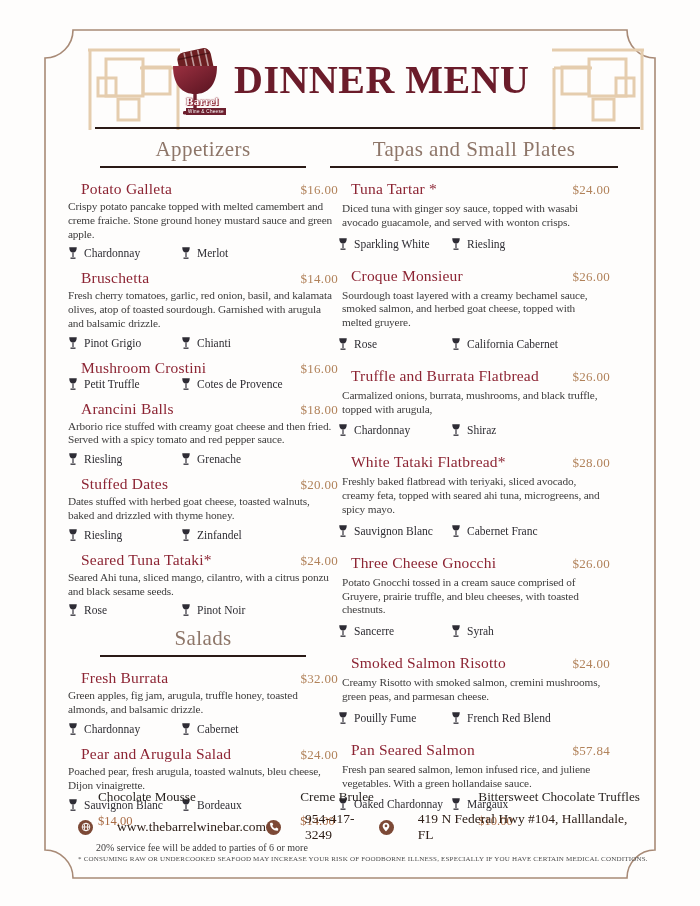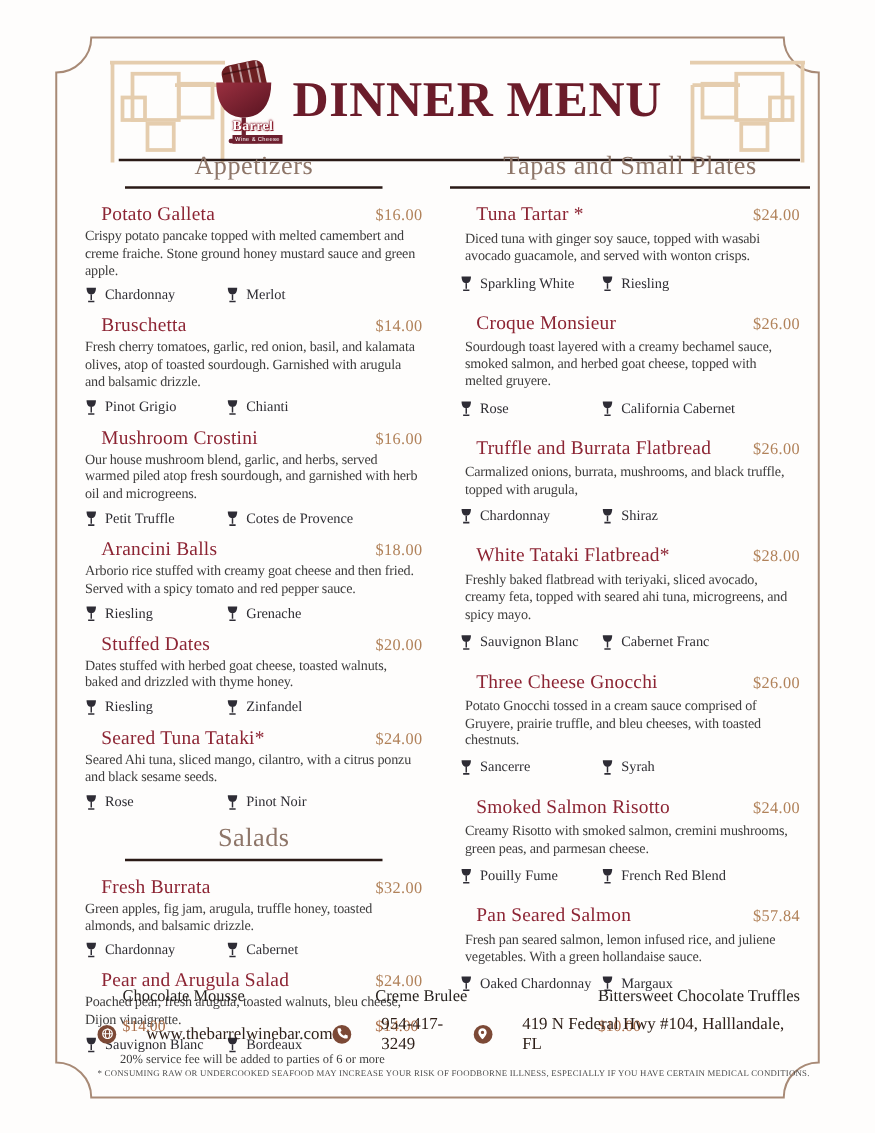--- a/index.html
+++ b/index.html
@@ -22,21 +22,21 @@
     color:#fff; font-size:4.6px; line-height:7px; text-align:center; letter-spacing:.3px;
     font-family:"Liberation Sans", sans-serif; white-space:nowrap; overflow:hidden;
   }
   .page-title {
     position:absolute; left:234px; top:60px; margin:0;
     font-size:40px; font-weight:700; line-height:1; letter-spacing:.5px;
     color:#6b1c2a; white-space:nowrap;
   }
 
   
-  .menu-body { position:absolute; left:68px; top:116px; width:572px; display:flex; gap:30px; }
+  .menu-body { position:absolute; left:68px; top:133px; width:572px; display:flex; }
   .col-left  { width:270px; }
   .col-right { width:272px; }
 
   .section-title {
     margin:4px 0 0; font-size:21px; font-weight:400; text-align:center;
     color:#8e7669; letter-spacing:.4px;
   }
   .section-underline { height:2px; background:#2a1a16; margin:4px auto 12px; width:206px; }
   .col-right .section-underline { width:288px; margin:4px 0 12px -8px; }
 
@@ -194,21 +194,20 @@
         <span class="wine-name">Chianti</span>
       </span>
     </div>
   </div>
 
   <div class="menu-item">
     <div class="item-head">
       <span class="item-name">Mushroom Crostini</span>
       <span class="item-price">$16.00</span>
     </div>
-    <p class="item-desc">Our house mushroom blend, garlic, and herbs, served warmed piled atop fresh sourdough, and garnished with herb oil and microgreens.</p>
     <div class="item-wines">
       <span class="wine">
         <svg class="wine-icon" viewBox="0 0 12 16" fill="#2e2c35">
           <path d="M1.5 1 H10.5 C10.5 5 9 7.4 6 7.4 C3 7.4 1.5 5 1.5 1 Z"></path>
           <rect x="5.3" y="7.4" width="1.4" height="5.4"></rect>
           <path d="M3 13.4 H9 V15 H3 Z"></path>
         </svg>
         <span class="wine-name">Petit Truffle</span>
       </span>
       <span class="wine">

